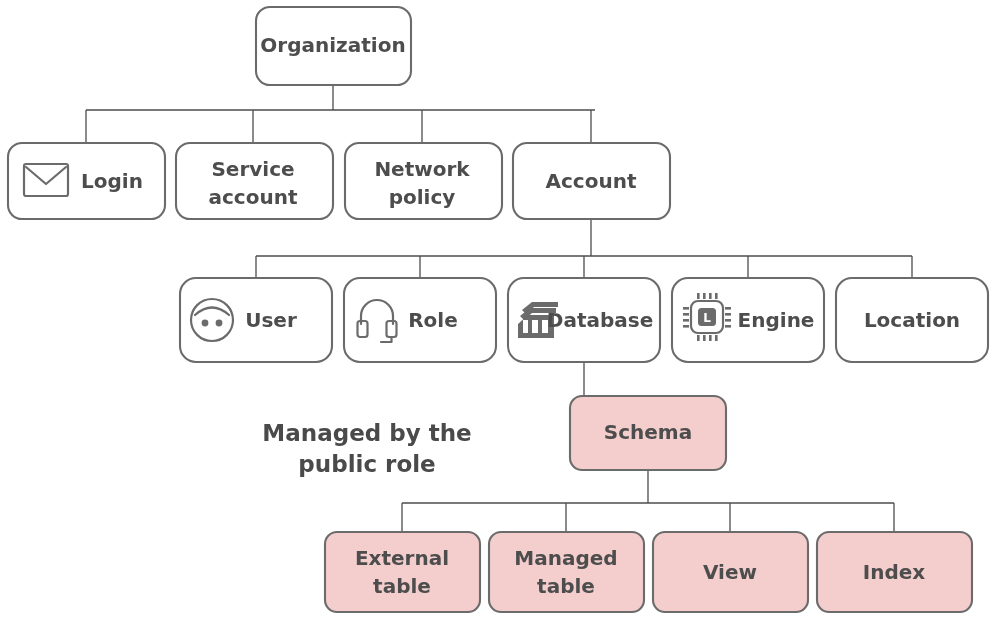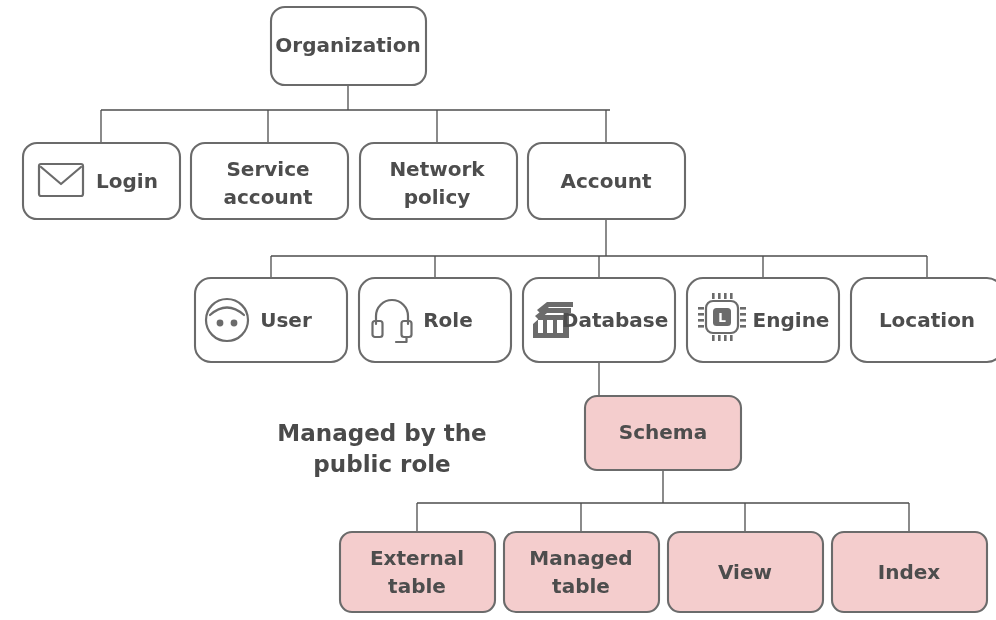--- a/index.html
+++ b/index.html
@@ -10,21 +10,20 @@
   body {
     width: 996px;
     height: 620px;
     font-family: "DejaVu Sans", "Liberation Sans", sans-serif;
     overflow: hidden;
   }
   #diagram-root {
     position: relative;
     width: 881px;
     height: 620px;
-    margin-left: 15px;
   }
   svg.canvas {
     position: absolute;
     top: 0;
     left: 0;
     width: 996px;
     height: 620px;
   }
   .node-label {
     font-family: "DejaVu Sans", "Liberation Sans", sans-serif;

